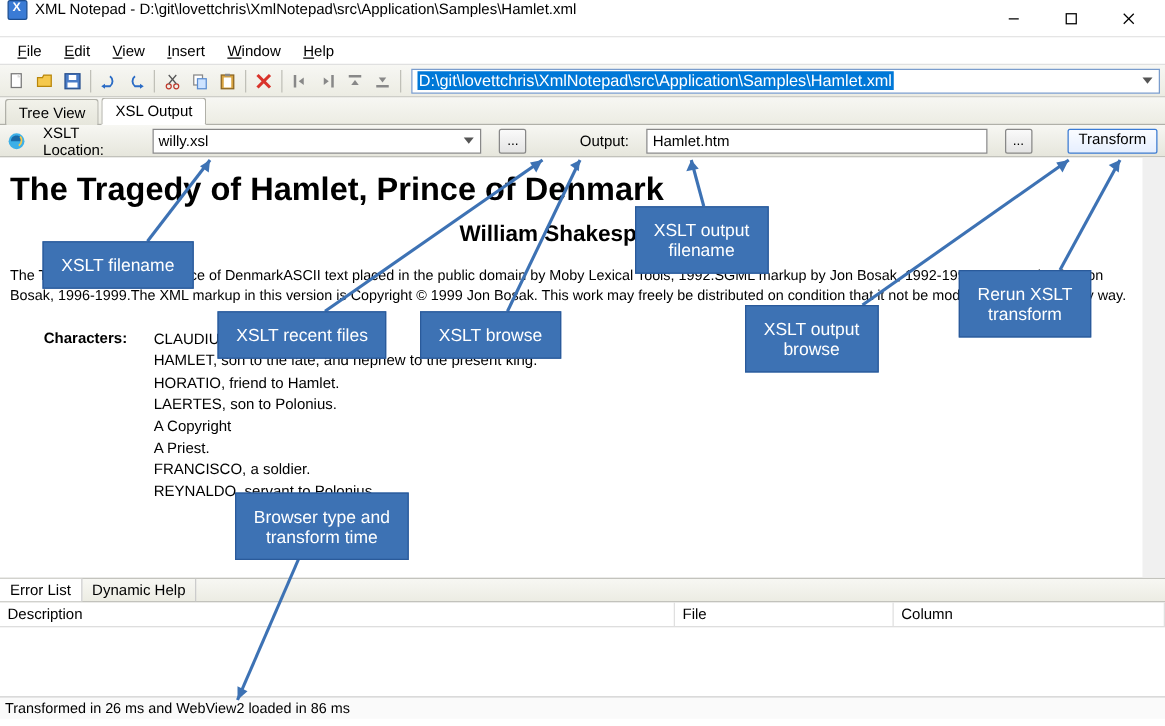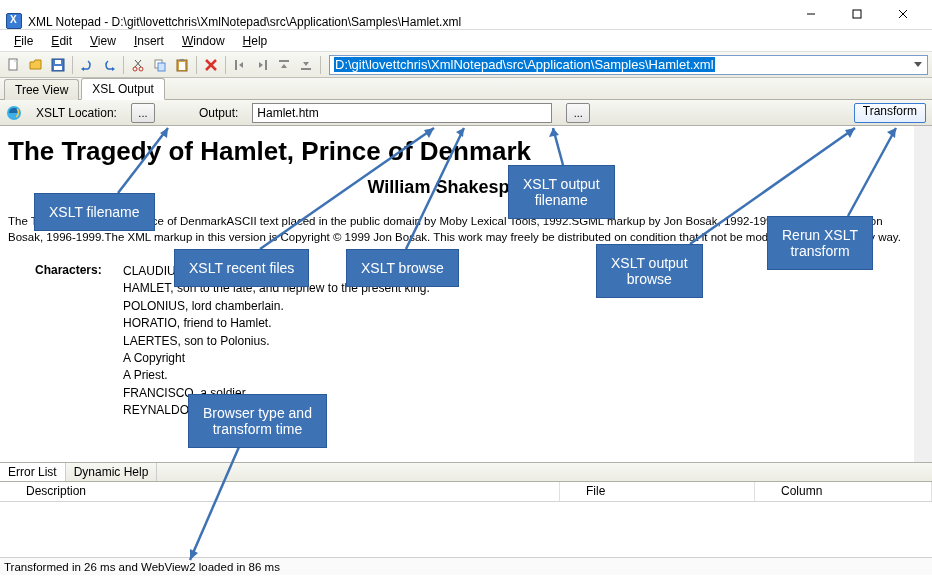--- a/index.html
+++ b/index.html
@@ -1,17 +1,17 @@
 <!DOCTYPE html>
 <html><head>
 <meta charset="utf-8">
 <style>
 * { box-sizing: border-box; margin: 0; padding: 0; }
 body { font-family: "Segoe UI", Tahoma, sans-serif; font-size: 12px; width: 932px; height: 581px; overflow: hidden; background: #fff; position: relative; }
-.titlebar { height: 30px; background: #fff; display: flex; align-items: flex-end; padding: 0 6px; border-bottom: 1px solid #ddd; }
+.titlebar { height: 30px; background: #fff; display: flex; align-items: flex-start; padding: 0 6px; border-bottom: 1px solid #ddd; }
 .titlebar .appicon { width: 16px; height: 16px; background: #3a7bd5; border: 1px solid #1c4d8f; margin-right: 6px; position: relative; border-radius: 2px; }
 .titlebar .appicon::after{content:"X"; color:#fff; font-size:10px; font-weight:bold; position:absolute; top:0; left:3px;}
 .titlebar .title { flex: 1; font-size: 12px; color: #000; }
 .winbtns { display: flex; gap: 0; }
 .winbtn { width: 46px; height: 30px; display: flex; align-items: center; justify-content: center; }
 .winbtn svg { width: 10px; height: 10px; }
 .menubar { height: 22px; display: flex; align-items: center; padding: 0 6px; gap: 2px; background: #fff; border-bottom: 1px solid #e0e0e0; }
 .menubar .menuitem { padding: 2px 8px; font-size: 12px; }
 .menubar .menuitem u { text-decoration: underline; }
 .toolbar { height: 26px; background: linear-gradient(#f7f7f3, #ecece3); display: flex; align-items: center; padding: 0 4px; gap: 2px; border-bottom: 1px solid #c0c0b8; }
@@ -38,21 +38,21 @@
 .content h1 { text-align: left; font-size: 26px; font-weight: bold; margin: 4px 0 10px; }
 .content h2 { text-align: center; font-size: 18px; font-weight: bold; margin: 4px 0 16px; }
 .content .blurb { font-size: 11.5px; line-height: 1.35; }
 .charwrap { margin-top: 18px; display: flex; }
 .charlabel { font-weight: bold; width: 88px; font-size: 12px; margin-left: 27px; }
 .charlist { font-size: 12px; line-height: 1.45; }
 .bottomtabs { height: 20px; background: linear-gradient(#f7f7f3, #ecece3); display: flex; align-items: center; border-top: 1px solid #b0b0a8; border-bottom: 1px solid #b0b0a8; }
 .bottomtabs .btab { padding: 2px 8px; font-size: 12px; border-right: 1px solid #ccc; }
 .bottomtabs .btab.active { background: #fff; }
 .gridhead { height: 20px; background: #fff; display: flex; border-bottom: 1px solid #d4d4d4; }
-.gridhead .gh { padding: 2px 6px; font-size: 12px; border-right: 1px solid #e0e0e0; margin-left: 20px; }
+.gridhead .gh { padding: 2px 6px; font-size: 12px; border-right: 1px solid #e0e0e0; }
 .gridbody { height: 55px; background: #fff; }
 .status { height: 18px; border-top: 1px solid #d0d0d0; display: flex; align-items: center; padding: 0 4px; font-size: 11.5px; background: #fafafa; }
 
 .callout { position: absolute; background: #3d72b4; color: #fff; font-size: 14px; padding: 10px 14px; text-align: center; border: 1px solid #2a5a9a; z-index: 10; white-space: nowrap; }
 svg.arrow { position: absolute; z-index: 5; pointer-events:none; }
 svg.arrow line { stroke: #3d72b4; stroke-width: 2.5; }
 svg.arrow polygon { fill: #3d72b4; }
 .dd svg{width:10px;height:10px;}
 </style>
 </head>
@@ -190,20 +190,26 @@
   <div class="tab active">XSL Output</div>
 </div>
 
 <div class="xslbar">
   <svg class="ieicon" viewBox="0 0 16 16">
       <circle cx="8" cy="8" r="7" fill="#3db0e8"></circle>
       <path d="M3 8c0-3 2-5 5-5s5 2 5 5H3z" fill="#1a6aa8"></path>
       <path d="M11 4c2 1 2 6-1 8" fill="none" stroke="#f8c84a" stroke-width="1.5"></path>
     </svg>
   <label>XSLT Location:</label>
+  <div class="combo xslfile">
+    <span>willy.xsl</span>
+    <div class="dd"><svg viewBox="0 0 10 10">
+          <polygon points="1,3 9,3 5,8" fill="#555"></polygon>
+        </svg></div>
+  </div>
   <div class="brbtn">...</div>
   <div style="width:16px"></div>
   <label>Output:</label>
   <div class="combo outfile">
     <span>Hamlet.htm</span>
   </div>
   <div class="brbtn">...</div>
   <div style="flex:1"></div>
   <div class="transformbtn">Transform</div>
 </div>
@@ -211,21 +217,20 @@
 <div class="content">
   <div class="scrollthumb"></div>
   <h1>The Tragedy of Hamlet, Prince of Denmark</h1>
   <h2>William Shakespeare</h2>
   <div class="blurb">The Tragedy of Hamlet, Prince of DenmarkASCII text placed in the public domain by Moby Lexical Tools, 1992.SGML markup by Jon Bosak, 1992-1994.XML version by Jon Bosak, 1996-1999.The XML markup in this version is Copyright © 1999 Jon Bosak. This work may freely be distributed on condition that it not be modified or altered in any way.</div>
   <div class="charwrap">
     <div class="charlabel">Characters:</div>
     <div class="charlist" id="charlist">
         <div>CLAUDIUS, king of Denmark.</div>
         <div>HAMLET, son to the late, and nephew to the present king.</div>
-        <div>POLONIUS, lord chamberlain.</div>
         <div>HORATIO, friend to Hamlet.</div>
         <div>LAERTES, son to Polonius.</div>
         <div>A Copyright</div>
         <div>A Priest.</div>
         <div>FRANCISCO, a soldier.</div>
         <div>REYNALDO, servant to Polonius.</div>
       </div>
   </div>
 </div>
 
@@ -238,21 +243,21 @@
   <div class="gh" style="width:175px">File</div>
   <div class="gh" style="flex:1">Column</div>
 </div>
 <div class="gridbody"></div>
 <div class="status">
     <span>Transformed in 26 ms and WebView2 loaded in 86 ms</span>
   </div>
 
 <div class="callout" style="left:34px; top:193px">XSLT filename</div>
 <div class="callout" style="left:174px; top:249px">XSLT recent files</div>
-<div class="callout" style="left:346px; top:249px">XSLT browse</div>
+<div class="callout" style="left:336px; top:249px">XSLT browse</div>
 <div class="callout" style="left:508px; top:165px" id="c4">XSLT output<br>filename</div>
 <div class="callout" style="left:596px; top:244px" id="c5">XSLT output<br>browse</div>
 <div class="callout" style="left:767px; top:216px" id="c6">Rerun XSLT<br>transform</div>
 <div class="callout" style="left:188px; top:394px" id="c7">Browser type and<br>transform time</div>
 
 <svg class="arrow" style="left:0;top:0;width:932px;height:581px">
   <defs></defs>
   <g>
       <line x1="118" y1="193" x2="168" y2="128"></line>
       <polygon points="168,128 160,133 167,138"></polygon>

